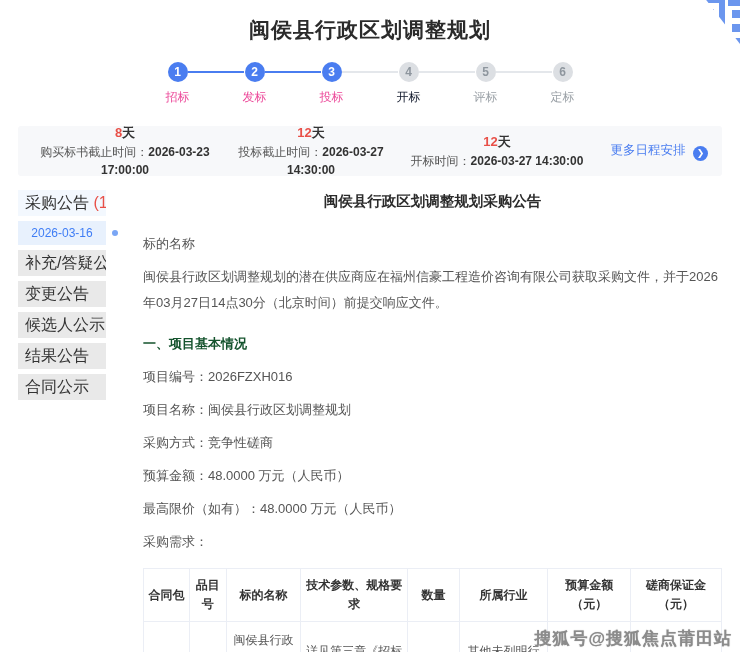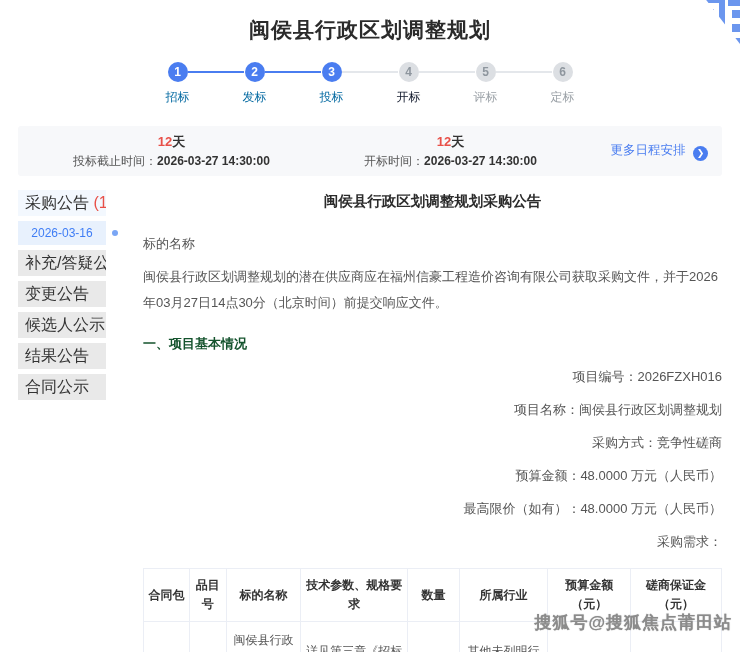--- a/index.html
+++ b/index.html
@@ -15,21 +15,21 @@
   
   .stepper { display:flex; justify-content:center; margin-top:18px; }
   .step { width:77px; position:relative; text-align:center; }
   .step .circle { width:20px; height:20px; border-radius:50%; margin:0 auto;
     background:#dcdfe3; color:#8e969e; font-size:12px; font-weight:bold; line-height:20px; }
   .step.done .circle { background:#4a7df0; color:#fff; }
   .step:not(:first-child)::before { content:""; position:absolute; top:9px; left:-28px;
     width:56px; height:2px; background:#e4e7eb; }
   .step.line-blue::before { background:#4a7df0; }
   .step .lbl { display:block; margin-top:7px; font-size:12px; }
-  .lbl-active { color:#0369a1; }
+  .lbl-active { color:#ec4899; }
   .lbl-dark { color:#0f172a; }
   .lbl-gray { color:#9aa0a6; }
   
   .schedule { margin:20px 18px 0 18px; background:#f7f8fa; border-radius:3px;
     height:50px; display:flex; align-items:center; padding:0 14px; }
   .sch-item { flex:1; text-align:center; line-height:1.5; }
   .sch-days { font-size:13px; font-weight:bold; color:#333; }
   .sch-days .num { color:#e85048; }
   .sch-line { font-size:12px; color:#555; }
   .sch-line .val { color:#333; font-weight:bold; }
@@ -43,29 +43,29 @@
     padding-left:7px; margin-bottom:5px; cursor:pointer; white-space:nowrap; overflow:hidden; }
   .side-item.first { background:#f3f8fe; }
   .side-item .cnt { color:#e85048; }
   .side-date { position:relative; height:24px; line-height:24px; text-align:center; font-size:12px;
     color:#3f7df5; background:#e8f1fd; margin-bottom:5px; cursor:pointer; }
   .side-dot { position:absolute; right:-12px; top:9px; width:6px; height:6px; border-radius:50%; background:#7aa6f5; }
   .main { margin-left:37px; width:579px; font-size:13px; color:#555; }
   .ann-title { text-align:center; font-size:14.5px; font-weight:bold; color:#2b2b2b; margin-top:2px; }
   .para { margin-top:20px; line-height:1.95; }
   .sec-head { margin-top:20px; font-weight:bold; color:#14532d; }
-  .field { margin-top:15px;text-align:right; }
+  .field { margin-top:15px; }
   
   table { border-collapse:collapse; width:579px; margin-top:17px; table-layout:fixed; }
   th,td { border:1px solid #ebeef5; text-align:center; font-size:12px; }
   th { color:#333; font-weight:bold; padding:7px 3px; white-space:pre-line; line-height:1.6; height:46px; }
   td { color:#555; padding:8px 4px; line-height:1.7; height:64px; }
   .c1{width:45px}.c2{width:36px}.c3{width:73px}.c4{width:105px}.c5{width:50px}.c6{width:87px}.c7{width:81px}.c8{width:89px}
   
-  .watermark { position:absolute; right:8px; bottom:18px; font-size:17px; font-weight:bold;
+  .watermark { position:absolute; right:8px; bottom:2px; font-size:17px; font-weight:bold;
     color:#8b8b8b; letter-spacing:1px; text-shadow:0 0 1px #aaa; }
 </style>
 </head>
 <body>
 
 <div class="qr-corner">
   <svg width="52" height="44" viewBox="0 0 52 44">
     <g fill="#6b96ee">
       <rect x="8" y="0" width="26" height="26" fill="none" stroke="#6b96ee" stroke-width="6"></rect>
       <rect x="17" y="9" width="9" height="9"></rect>
@@ -101,20 +101,24 @@
     <div class="circle">5</div>
     <span class="lbl lbl-gray">评标</span>
   </div>
   <div class="step">
     <div class="circle">6</div>
     <span class="lbl lbl-gray">定标</span>
   </div>
 </div>
 
 <div class="schedule">
+  <div class="sch-item">
+    <div class="sch-days"><span class="num">8</span><span>天</span></div>
+    <div class="sch-line"><span>购买标书截止时间：</span><span class="val">2026-03-23 17:00:00</span></div>
+  </div>
   <div class="sch-item">
     <div class="sch-days"><span class="num">12</span><span>天</span></div>
     <div class="sch-line"><span>投标截止时间：</span><span class="val">2026-03-27 14:30:00</span></div>
   </div>
   <div class="sch-item">
     <div class="sch-days"><span class="num">12</span><span>天</span></div>
     <div class="sch-line"><span>开标时间：</span><span class="val">2026-03-27 14:30:00</span></div>
   </div>
   <div class="sch-more">
     <span>更多日程安排</span>

